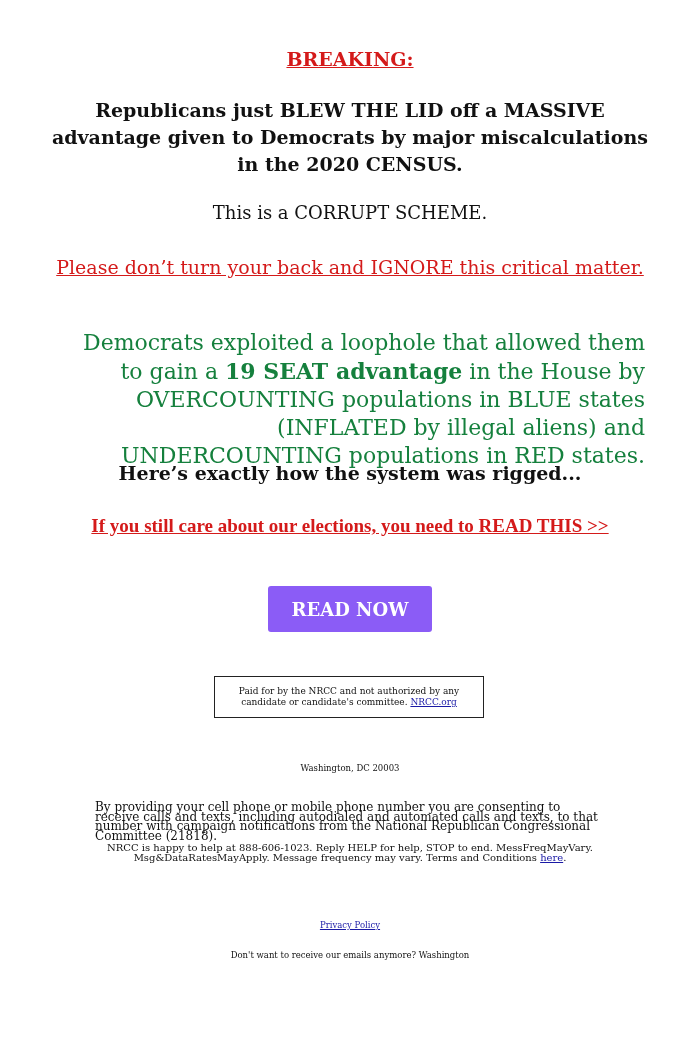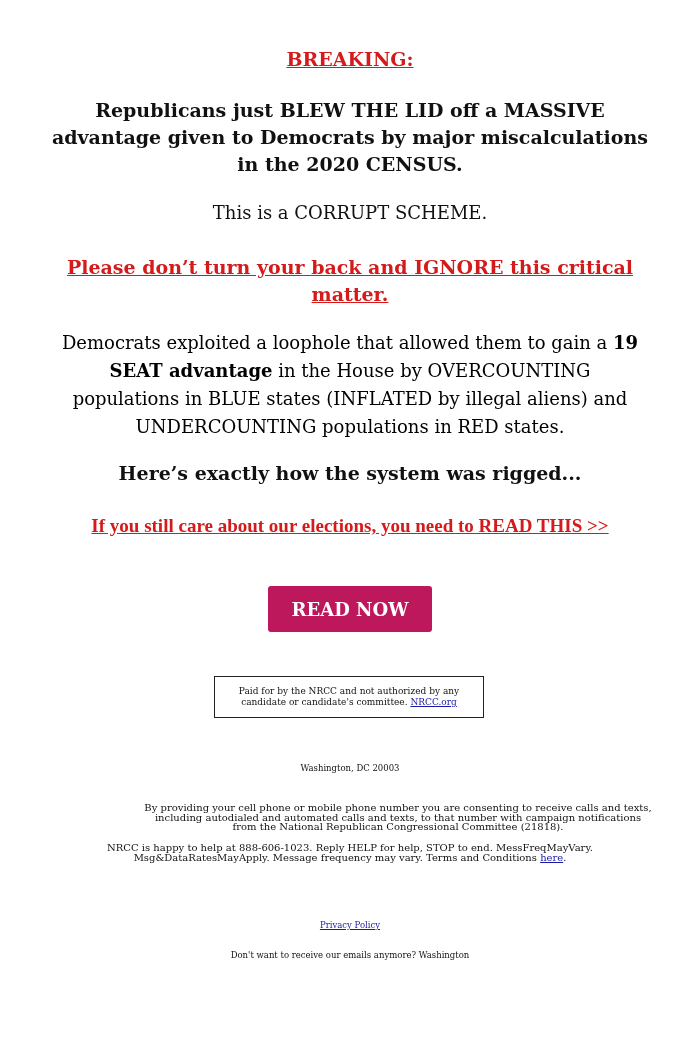--- a/index.html
+++ b/index.html
@@ -47,33 +47,33 @@
       color: #111111;
     }
     .plea {
       position: absolute;
       top: 254px;
       left: 55px;
       width: 590px;
       text-align: center;
       font-size: 19px;
       line-height: 27px;
-      font-weight: bold;
+      font-weight: normal;
       color: #d41a1a;
       text-decoration: underline;
     }
     .body-para {
       position: absolute;
       top: 329px;
       left: 55px;
       width: 590px;
-      text-align: center;
-      font-size: 18px;
+      text-align: right;
+      font-size: 22px;
       line-height: 28px;
-      color: #000000;
+      color: #15803d;
     }
     .body-para b { font-weight: bold; }
     .rigged {
       position: absolute;
       top: 462px;
       left: 0;
       width: 700px;
       text-align: center;
       font-size: 19px;
       font-weight: bold;
@@ -92,21 +92,21 @@
       text-decoration: underline;
       cursor: pointer;
       font-family: Liberation Serif, serif;
     }
     .read-btn {
       position: absolute;
       top: 586px;
       left: 268px;
       width: 164px;
       height: 46px;
-      background: #be185d;
+      background: #8b5cf6;
       border-radius: 3px;
       color: #ffffff;
       font-size: 18px;
       font-weight: bold;
       display: flex;
       align-items: center;
       justify-content: center;
       cursor: pointer;
     }
     .disclaimer {
@@ -139,25 +139,24 @@
       text-align: center;
       font-size: 8.5px;
       line-height: 9.5px;
       color: #111111;
     }
     .consent {
       position: absolute;
       top: 803px;
       left: 95px;
       width: 510px;
-      text-align: center;
-      font-size: 10px;
+      text-align: left;
+      font-size: 12px;
       line-height: 9.5px;
       color: #111111;
-      margin-left: 48px;
     }
     .help {
       position: absolute;
       top: 843px;
       left: 95px;
       width: 510px;
       text-align: center;
       font-size: 10px;
       line-height: 9.5px;
       color: #111111;

